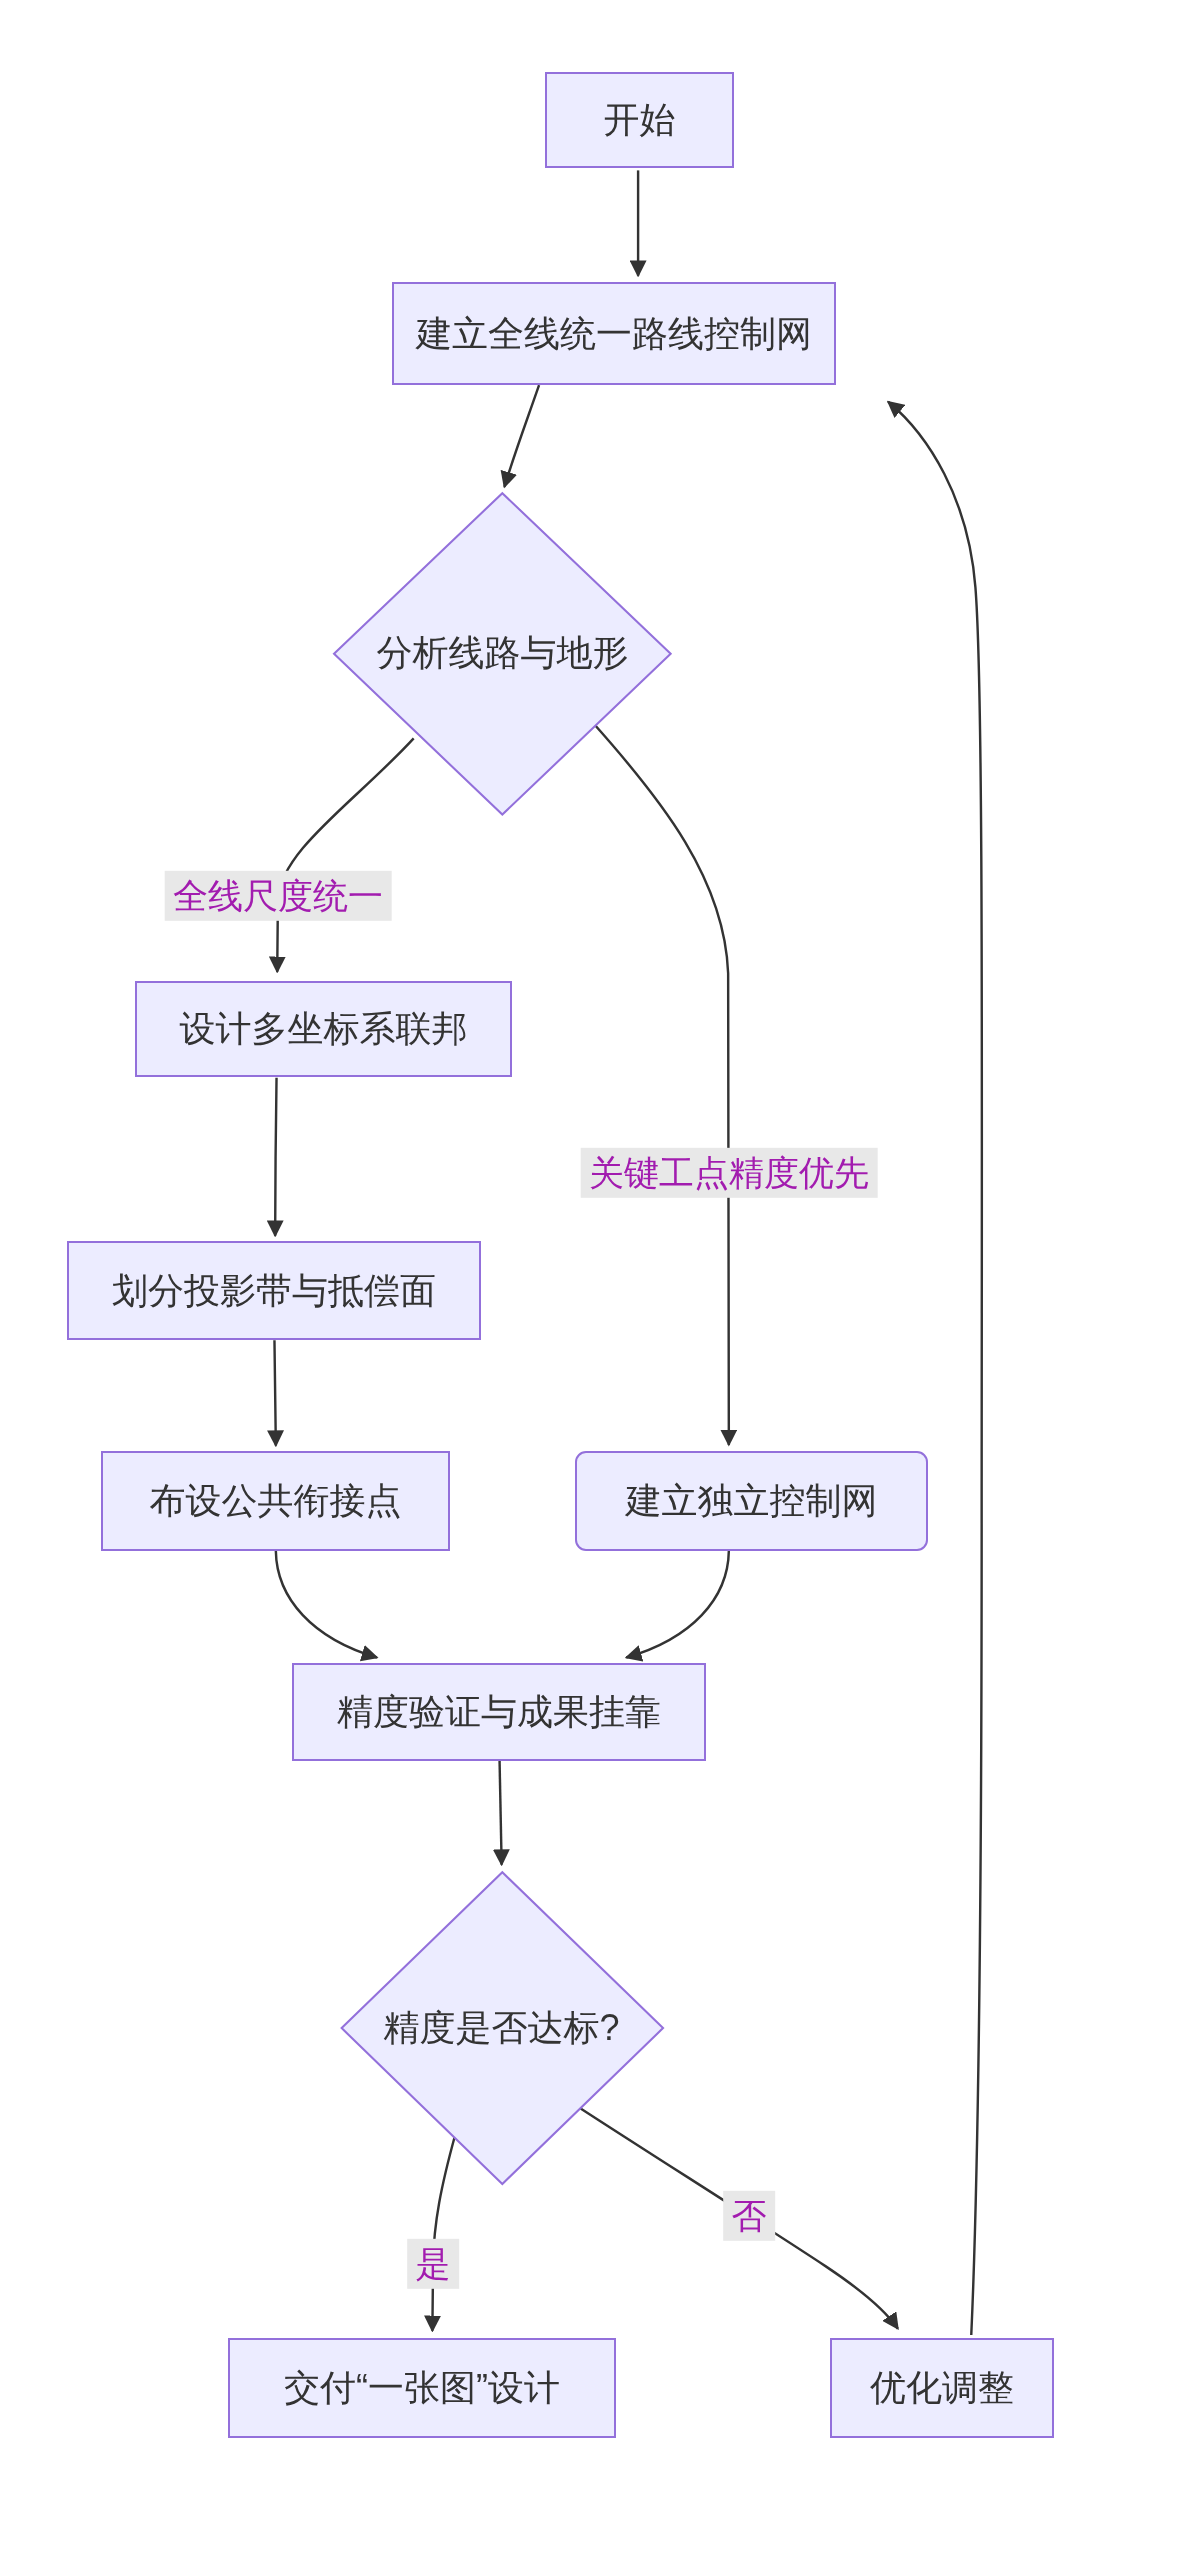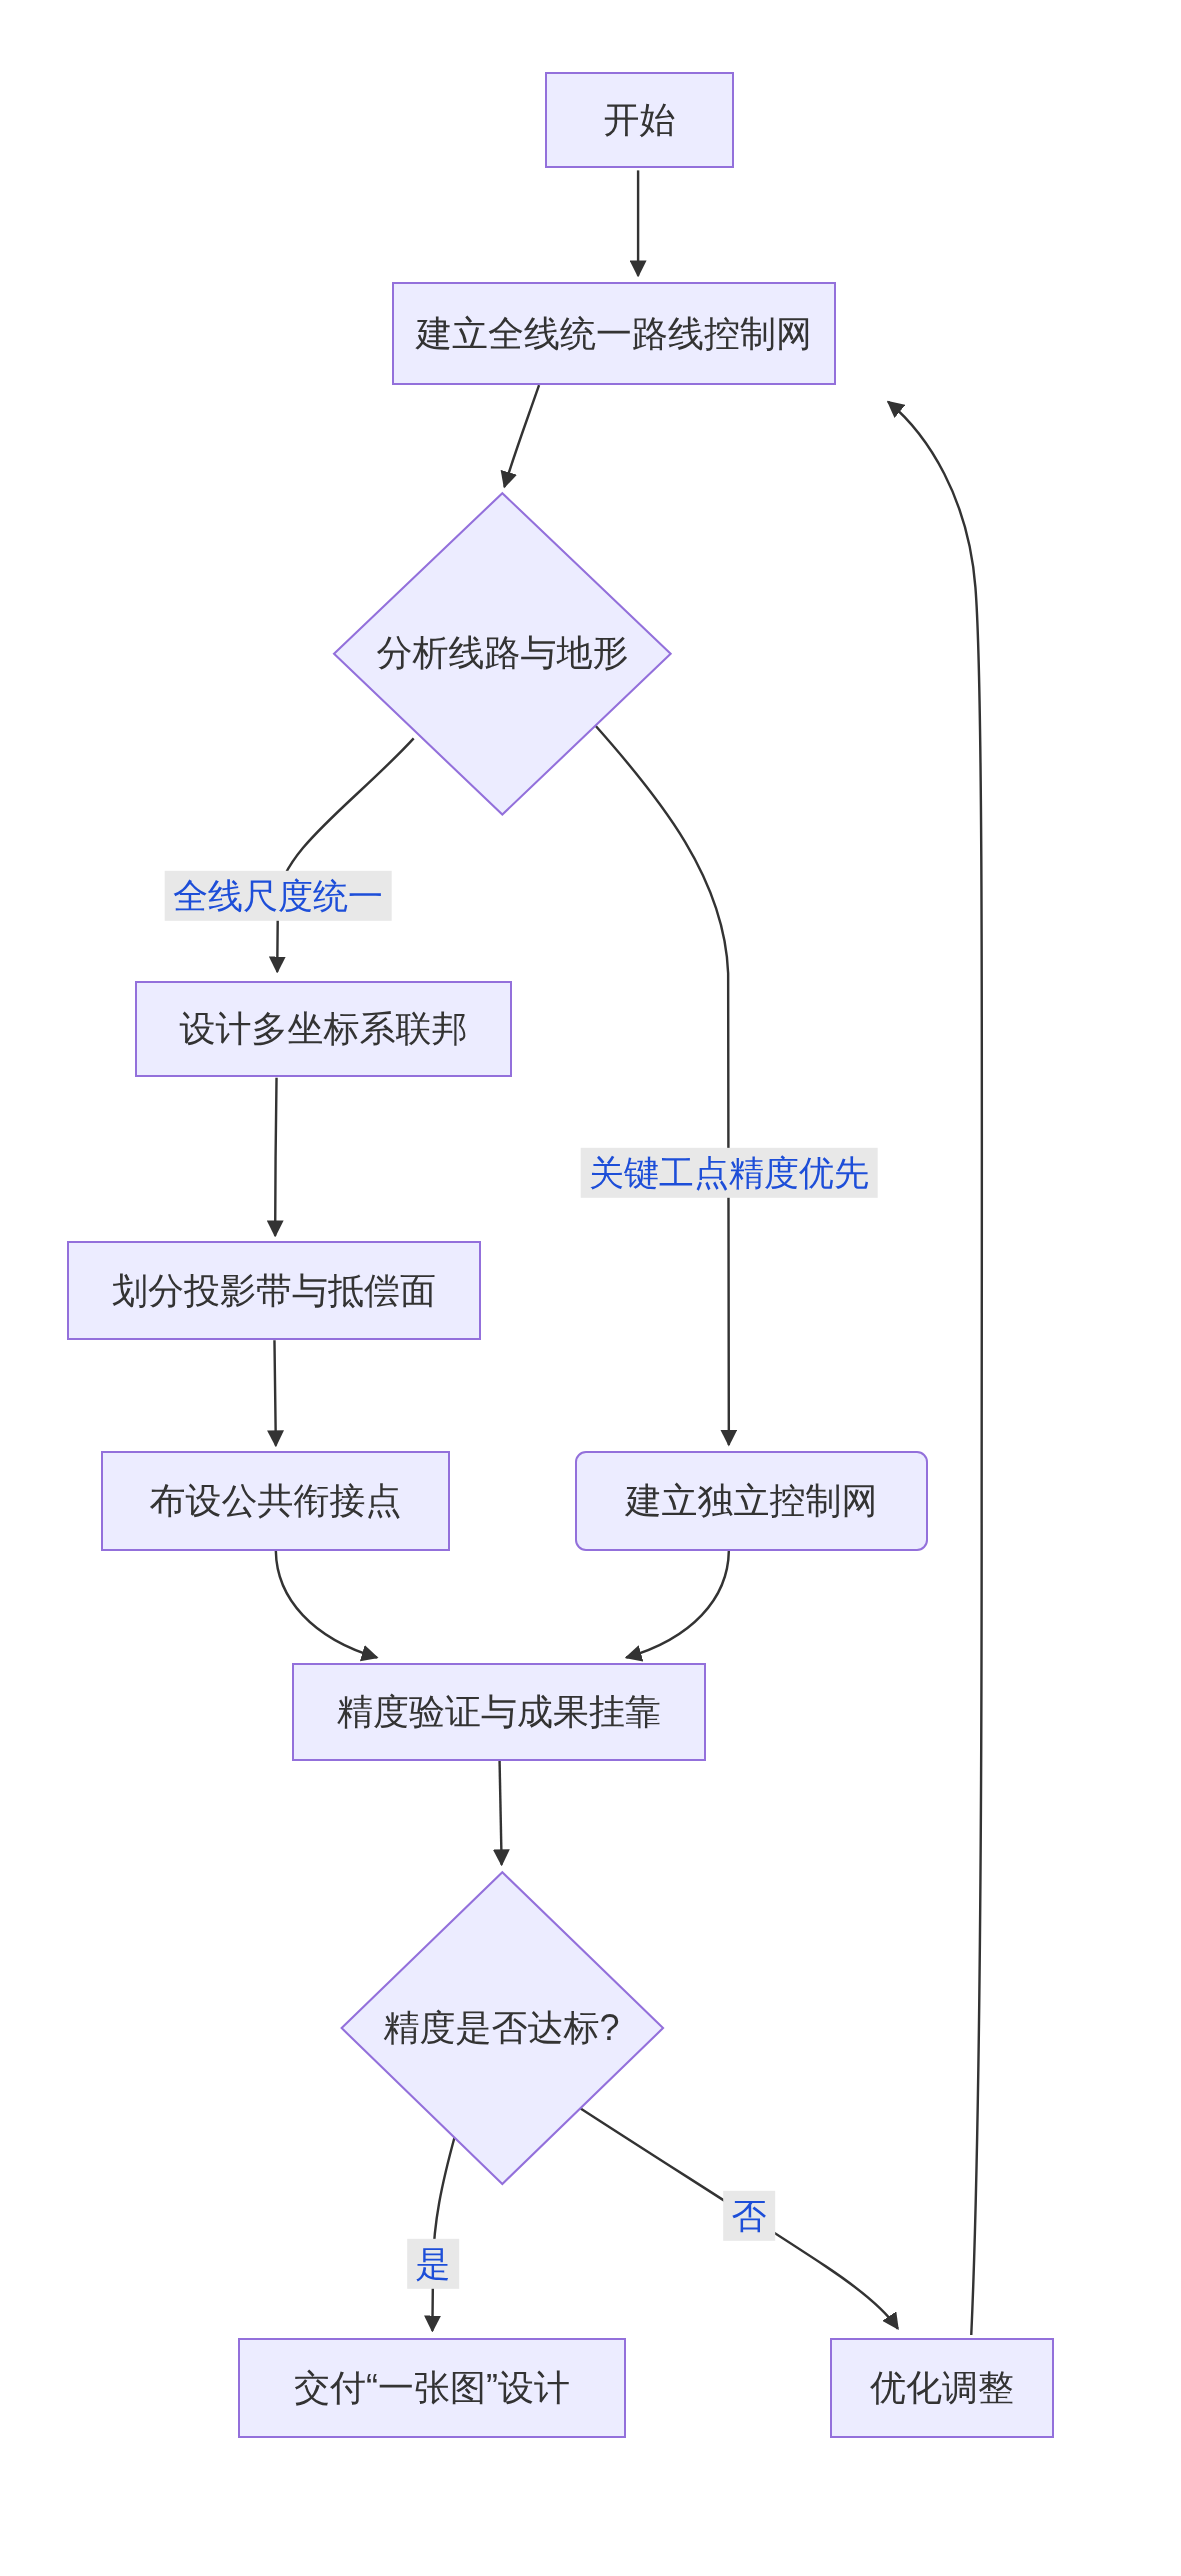--- a/index.html
+++ b/index.html
@@ -42,21 +42,21 @@
     text-align: center;
     font-size: 36px;
     color: #333333;
     white-space: nowrap;
     pointer-events: none;
   }
   .edge-label {
     position: absolute;
     transform: translate(-50%, -50%);
     background: #e8e8e8;
-    color: #1d4ed8;
+    color: #a21caf;
     font-size: 35px;
     line-height: 1.2;
     padding: 4.2px 8.3px;
     white-space: nowrap;
   }
 </style>
 </head>
 <body>
 
 <div class="canvas">
@@ -96,21 +96,21 @@
   <div class="node" style="left:88px; top:981px; width:377px; height:96px;margin-left:47px;">设计多坐标系联邦</div>
 
   <div class="node" style="left:67px; top:1241px; width:414px; height:99px;">划分投影带与抵偿面</div>
 
   <div class="node" style="left:101px; top:1451px; width:349px; height:100px;">布设公共衔接点</div>
 
   <div class="node" style="left:575px; top:1451px; width:353px; height:100px;border-radius:11px;">建立独立控制网</div>
 
   <div class="node" style="left:292px; top:1663px; width:414px; height:98px;">精度验证与成果挂靠</div>
 
-  <div class="node" style="left:238px; top:2338px; width:388px; height:100px;">交付“一张图”设计</div>
+  <div class="node" style="left:228px; top:2338px; width:388px; height:100px;">交付“一张图”设计</div>
 
   <div class="node" style="left:830px; top:2338px; width:224px; height:100px;">优化调整</div>
 
   <div class="diamond-label" style="left:334px; top:493px; width:337px; height:321px;">分析线路与地形</div>
 
   <div class="diamond-label" style="left:341px; top:1872px; width:321px; height:312px;">精度是否达标?</div>
 
   <div class="edge-label" style="left:278px; top:896px;">全线尺度统一</div>
 
   <div class="edge-label" style="left:729px; top:1164px;margin-top:9px;">关键工点精度优先</div>

